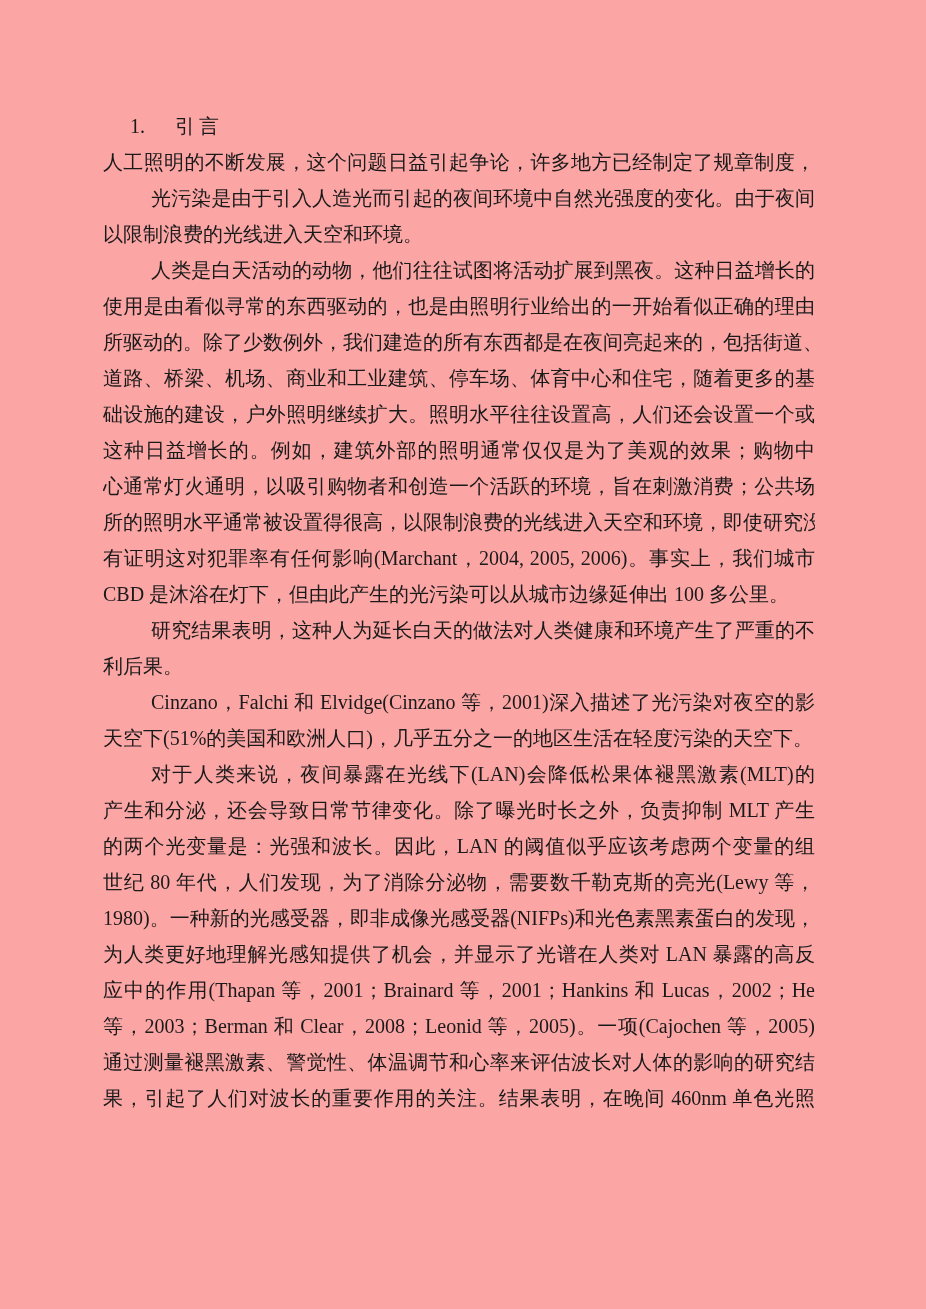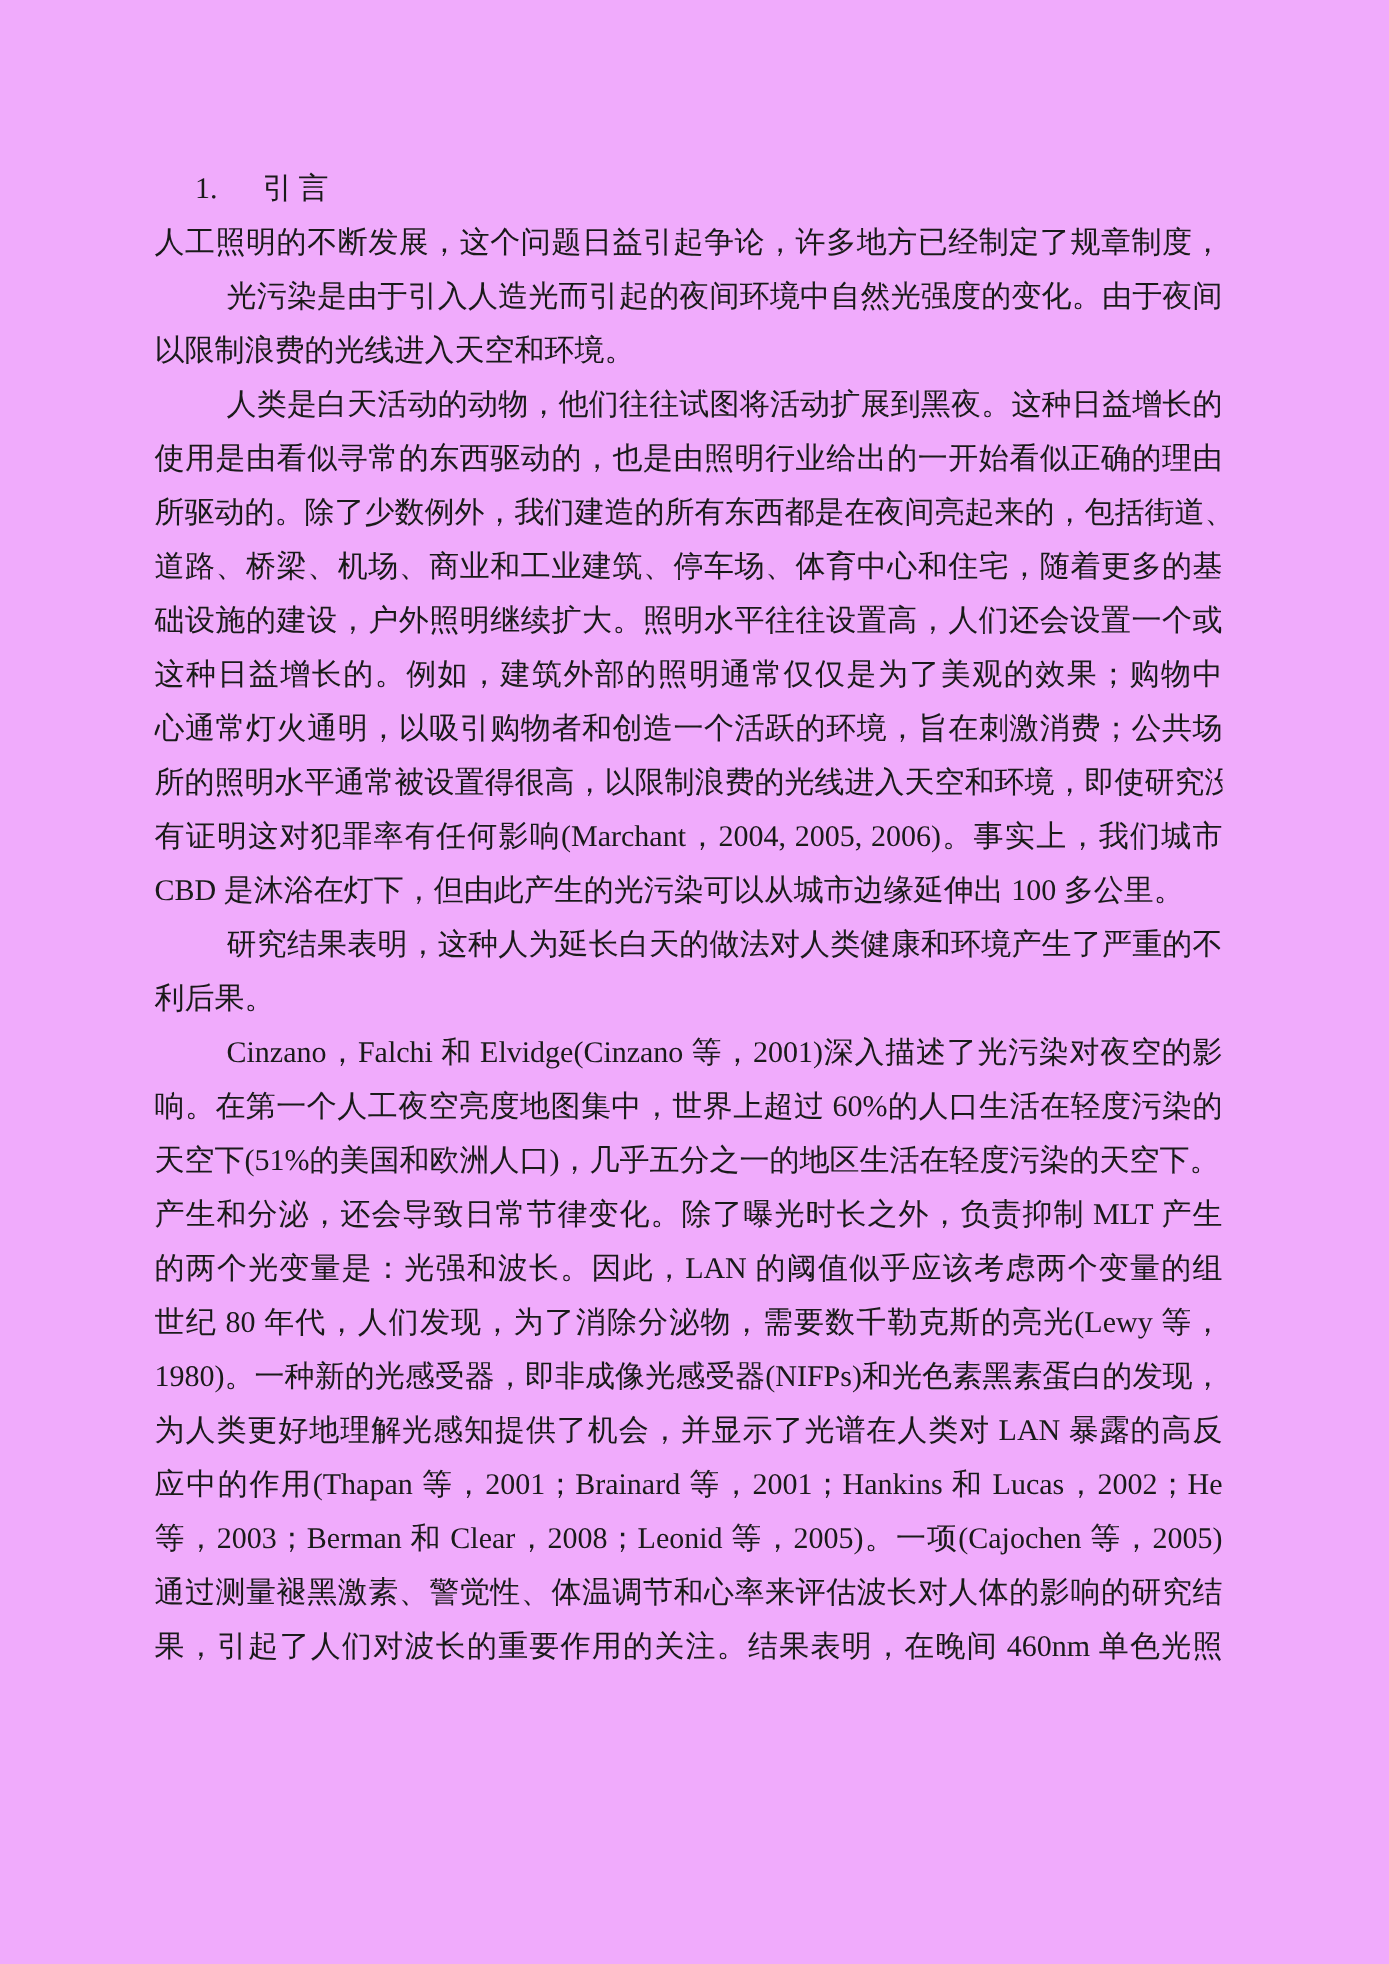--- a/index.html
+++ b/index.html
@@ -4,21 +4,21 @@
 <style>
   html, body {
     margin: 0;
     padding: 0;
     background: #ffffff;
   }
   .page {
     position: relative;
     width: 926px;
     height: 1309px;
-    background: #f0abfc;
+    background: #fca5a5;
     overflow: hidden;
     font-family: "Liberation Serif", "DejaVu Serif", serif;
     color: #1a1a1a;
   }
   .content {
     position: absolute;
     left: 103px;
     top: 108px;
     width: 712px;
   }
@@ -70,22 +70,22 @@
       <div class="line">道路、桥梁、机场、商业和工业建筑、停车场、体育中心和住宅，随着更多的基</div>
       <div class="line">础设施的建设，户外照明继续扩大。照明水平往往设置高，人们还会设置一个或</div>
       <div class="line">这种日益增长的。例如，建筑外部的照明通常仅仅是为了美观的效果；购物中</div>
       <div class="line">心通常灯火通明，以吸引购物者和创造一个活跃的环境，旨在刺激消费；公共场</div>
       <div class="line">所的照明水平通常被设置得很高，以限制浪费的光线进入天空和环境，即使研究没</div>
       <div class="line">有证明这对犯罪率有任何影响(Marchant，2004, 2005, 2006)。事实上，我们城市</div>
       <div class="line end">CBD 是沐浴在灯下，但由此产生的光污染可以从城市边缘延伸出 100 多公里。</div>
       <div class="line first">研究结果表明，这种人为延长白天的做法对人类健康和环境产生了严重的不</div>
       <div class="line end">利后果。</div>
       <div class="line first">Cinzano，Falchi 和 Elvidge(Cinzano 等，2001)深入描述了光污染对夜空的影</div>
-      <div class="line">响。在第一个人工夜空亮度地图集中，世界上超过 60%的人口生活在轻度污染的</div>
       <div class="line end">天空下(51%的美国和欧洲人口)，几乎五分之一的地区生活在轻度污染的天空下。</div>
+      <div class="line first">对于人类来说，夜间暴露在光线下(LAN)会降低松果体褪黑激素(MLT)的</div>
       <div class="line">产生和分泌，还会导致日常节律变化。除了曝光时长之外，负责抑制 MLT 产生</div>
       <div class="line">的两个光变量是：光强和波长。因此，LAN 的阈值似乎应该考虑两个变量的组</div>
       <div class="line">世纪 80 年代，人们发现，为了消除分泌物，需要数千勒克斯的亮光(Lewy 等，</div>
       <div class="line">1980)。一种新的光感受器，即非成像光感受器(NIFPs)和光色素黑素蛋白的发现，</div>
       <div class="line">为人类更好地理解光感知提供了机会，并显示了光谱在人类对 LAN 暴露的高反</div>
       <div class="line">应中的作用(Thapan 等，2001；Brainard 等，2001；Hankins 和 Lucas，2002；He</div>
       <div class="line">等，2003；Berman 和 Clear，2008；Leonid 等，2005)。一项(Cajochen 等，2005)</div>
       <div class="line">通过测量褪黑激素、警觉性、体温调节和心率来评估波长对人体的影响的研究结</div>
       <div class="line">果，引起了人们对波长的重要作用的关注。结果表明，在晚间 460nm 单色光照</div>
     </div>

